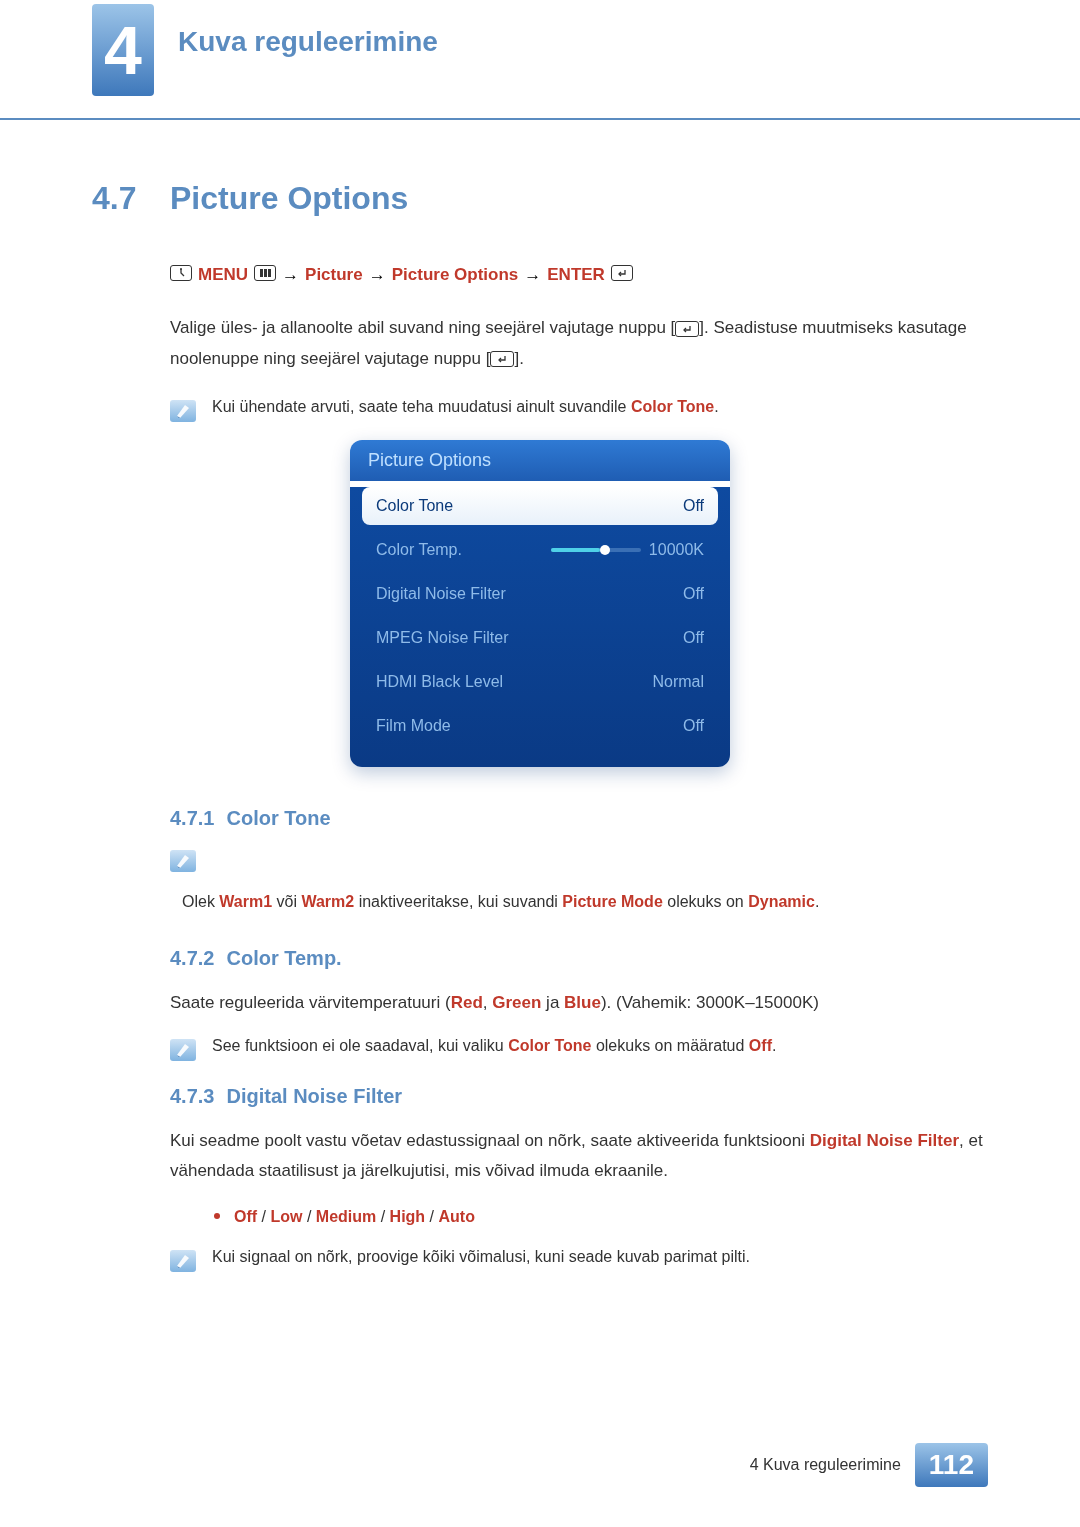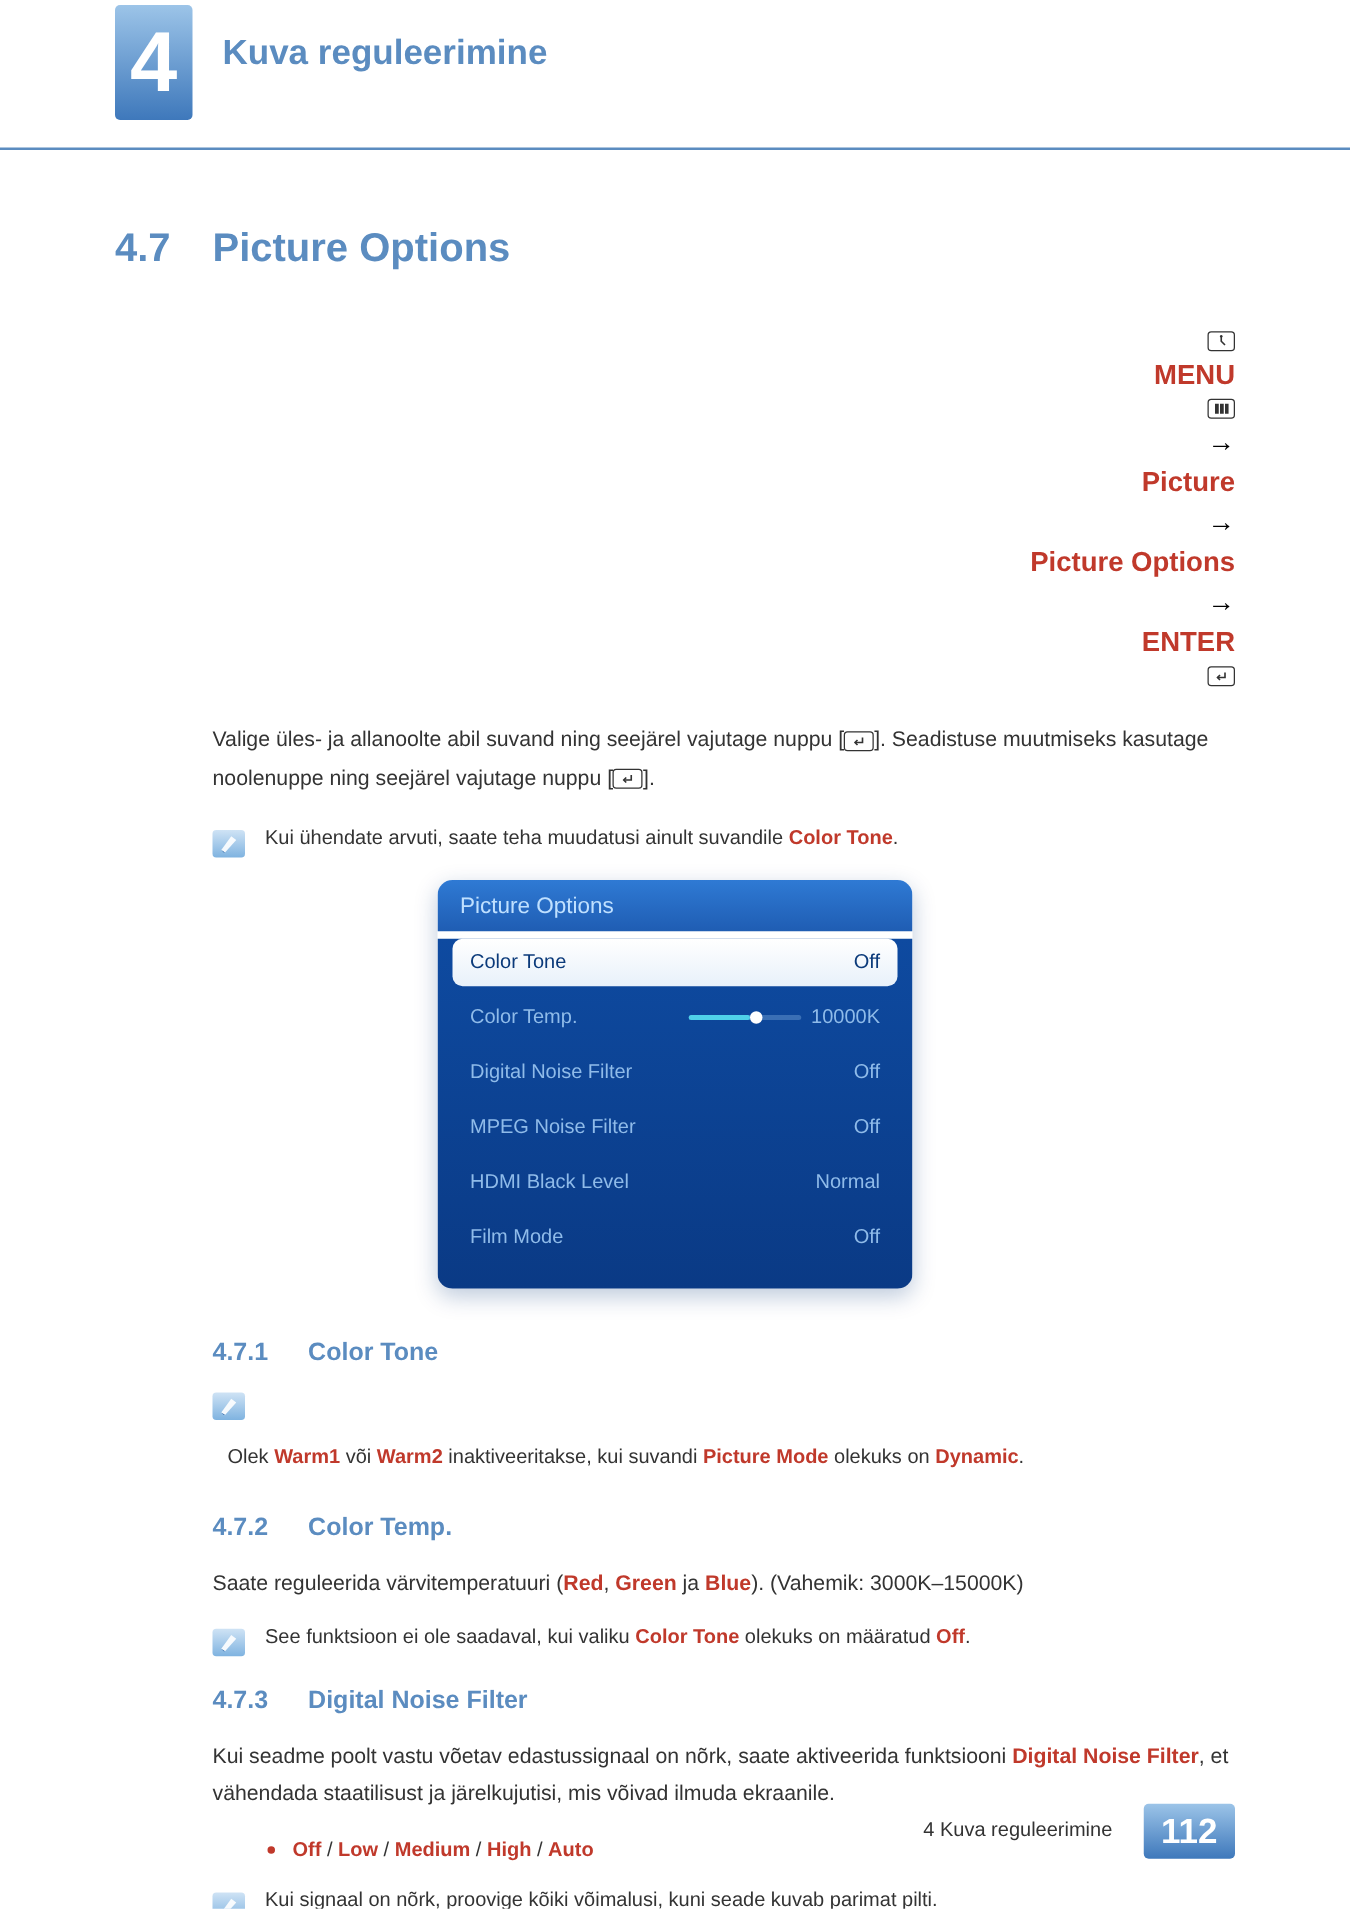--- a/index.html
+++ b/index.html
@@ -40,21 +40,21 @@
     font-size: 28px;
     color: #5b8cc0;
     font-weight: 600;
   }
   .content {
     padding: 60px 92px 0 92px;
   }
   .section-row { display: flex; align-items: baseline; margin-bottom: 48px; }
   .section-num { font-size: 32px; color: #5b8cc0; font-weight: 700; width: 78px; }
   .section-title { font-size: 32px; color: #5b8cc0; font-weight: 700; }
-  .nav-path { margin-left: 78px; font-size: 22px; margin-bottom: 28px; display:flex; align-items:flex-end; flex-wrap:wrap; gap:6px;flex-direction:column;}
+  .nav-path { margin-left: 78px; font-size: 17px; margin-bottom: 28px; display:flex; align-items:flex-start; flex-wrap:wrap; gap:6px;}
   .nav-path .red { color: #c0392b; font-weight:700;}
   .nav-path .black { color: #000; font-weight:400;}
   .nav-icon { display:inline-flex; align-items:center; justify-content:center; width:22px; height:16px; border:1.5px solid #333; border-radius:3px; font-size:10px; }
   .para { margin-left: 78px; font-size: 17px; line-height: 1.8; color:#333; margin-bottom: 24px;}
   .inline-btn { display:inline-flex; align-items:center; justify-content:center; width:24px; height:16px; border:1px solid #333; border-radius:3px; vertical-align:middle; }
   .note-row { margin-left: 78px; display:flex; gap:16px; font-size:16px; color:#333; margin-bottom:18px; align-items:flex-start;}
   .note-icon { width:26px; height:22px; background: linear-gradient(#cfe3f5,#7fb3e0); border-radius:3px; display:flex; align-items:center; justify-content:center; flex-shrink:0; margin-top:2px;}
   .note-icon svg { width:16px; height:16px; }
   .note-row .red { color:#c0392b; font-weight:700;}
   .osd {
@@ -78,36 +78,36 @@
     position:relative;
   }
   .osd-item.sel { background: linear-gradient(#fff,#e8f1fa); color:#0b3a7a; }
   .osd-val { color:#8fbbe9; }
   .osd-item.sel .osd-val { color:#0b3a7a; }
   .slider { width:90px; height:4px; background:#3a6fb5; position:relative; border-radius:2px; margin-right:8px;}
   .slider::before { content:""; position:absolute; left:0; top:0; height:4px; width:55%; background:#4fd1e8; border-radius:2px;}
   .slider::after { content:""; position:absolute; left:55%; top:-3px; width:10px; height:10px; background:#fff; border-radius:50%;}
   .osd-ct-row { display:flex; align-items:center; }
   .subsec { margin-left: 78px; margin-top: 8px; }
-  .subsec-head { display:flex; gap:32px; align-items:baseline; margin-bottom: 18px;}
+  .subsec-head { display:flex; gap:12px; align-items:baseline; margin-bottom: 18px;}
   .subsec-num { color:#5b8cc0; font-weight:700; font-size:20px;}
   .subsec-title { color:#5b8cc0; font-weight:700; font-size:20px;}
   .subsec-2 { margin-top: 24px; }
   ul.opts { list-style:none; margin-left: 44px; margin-bottom: 16px;}
   ul.opts li { display:flex; gap:14px; align-items:flex-start; font-size:16px; line-height:1.8; margin-bottom:6px;}
   ul.opts li .bullet { width:6px; height:6px; background:#c0392b; border-radius:50%; flex-shrink:0; margin-top:10px;}
   .red { color:#c0392b; font-weight:700; }
   .black { color:#333; }
   .sub-ul { list-style:none; }
   .sub-ul li { display:flex; gap:14px; align-items:flex-start; font-size:16px; line-height:1.8; margin-bottom:8px;}
   .note-block { margin-left: 78px; display:flex; gap:16px; margin-bottom: 24px;}
   .note-block ul { list-style:none; }
   .note-block ul li { display:flex; gap:12px; align-items:flex-start; font-size:16px; line-height:1.8; margin-bottom:6px;}
   .footer {
-    position:absolute; bottom:40px; right:92px; display:flex; align-items:center; gap:11px;
+    position:absolute; bottom:40px; right:92px; display:flex; align-items:center; gap:0;
   }
   .footer-text { font-size:16px; color:#333; padding-right:14px;}
   .footer-badge {
     background: linear-gradient(#9cc4e8,#3e78bb); color:#fff; font-weight:700;
     font-size:28px; padding:6px 14px; border-radius:4px;
   }
 </style>
 </head>
 <body>
 

